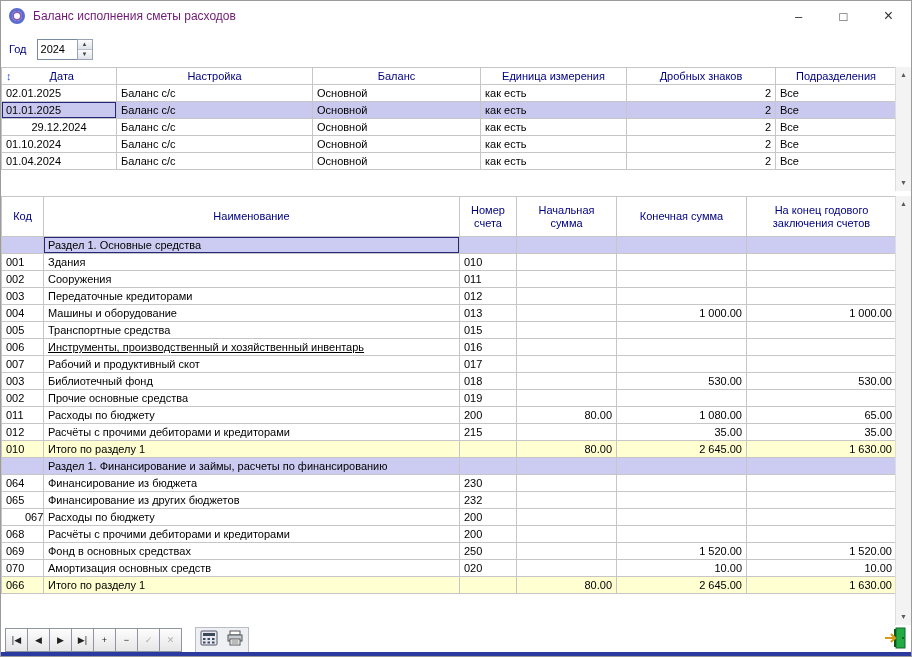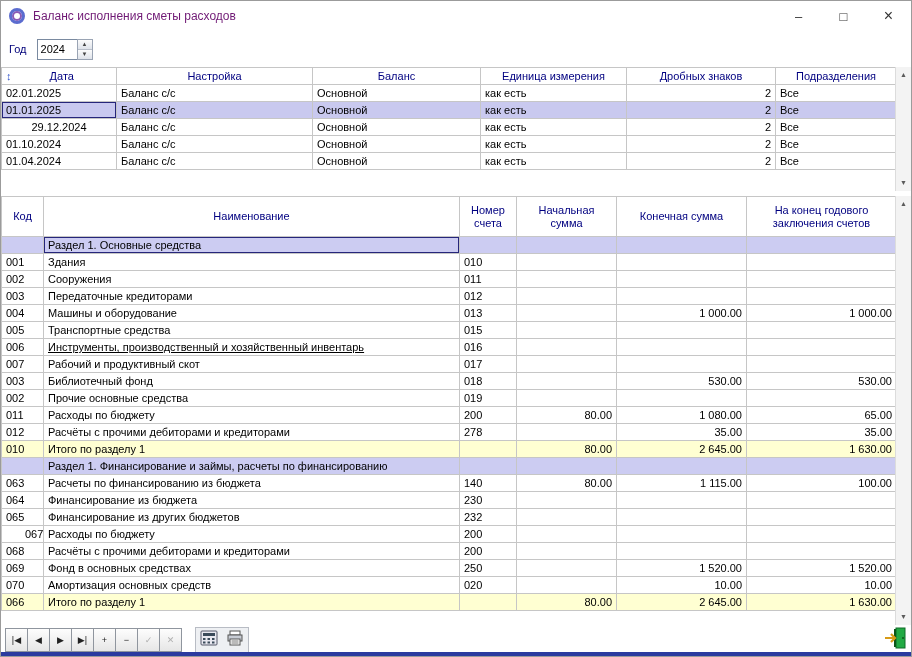--- a/index.html
+++ b/index.html
@@ -259,48 +259,40 @@
               <td style="text-align: left;">011</td>
               <td style="text-align: left;">Расходы по бюджету</td>
               <td style="text-align: left;">200</td>
               <td style="text-align: right;">80.00</td>
               <td style="text-align: right;">1 080.00</td>
               <td style="text-align: right;">65.00</td>
             </tr>
             <tr>
               <td style="text-align: left;">012</td>
               <td style="text-align: left;">Расчёты с прочими дебиторами и кредиторами</td>
-              <td style="text-align: left;">278</td>
+              <td style="text-align: left;">215</td>
               <td style="text-align: right;"></td>
               <td style="text-align: right;">35.00</td>
               <td style="text-align: right;">35.00</td>
             </tr>
             <tr class="total">
               <td style="text-align: left;">010</td>
               <td style="text-align: left;">Итого по разделу 1</td>
               <td style="text-align: left;"></td>
               <td style="text-align: right;">80.00</td>
               <td style="text-align: right;">2 645.00</td>
               <td style="text-align: right;">1 630.00</td>
             </tr>
             <tr class="section">
               <td style="text-align: left;"></td>
               <td style="text-align: left;">Раздел 1. Финансирование и займы, расчеты по финансированию</td>
               <td style="text-align: left;"></td>
               <td style="text-align: left;"></td>
               <td style="text-align: left;"></td>
               <td style="text-align: left;"></td>
-            </tr>
-            <tr>
-              <td style="text-align: left;">063</td>
-              <td style="text-align: left;">Расчеты по финансированию из бюджета</td>
-              <td style="text-align: left;">140</td>
-              <td style="text-align: right;">80.00</td>
-              <td style="text-align: right;">1 115.00</td>
-              <td style="text-align: right;">100.00</td>
             </tr>
             <tr>
               <td style="text-align: left;">064</td>
               <td style="text-align: left;">Финансирование из бюджета</td>
               <td style="text-align: left;">230</td>
               <td style="text-align: right;"></td>
               <td style="text-align: right;"></td>
               <td style="text-align: right;"></td>
             </tr>
             <tr>

